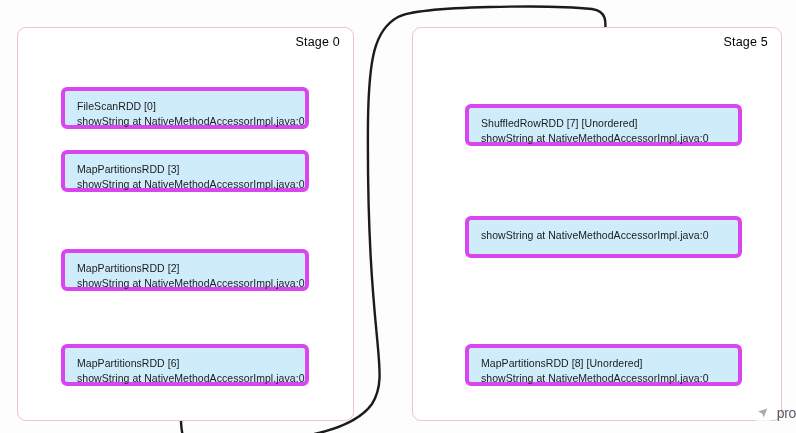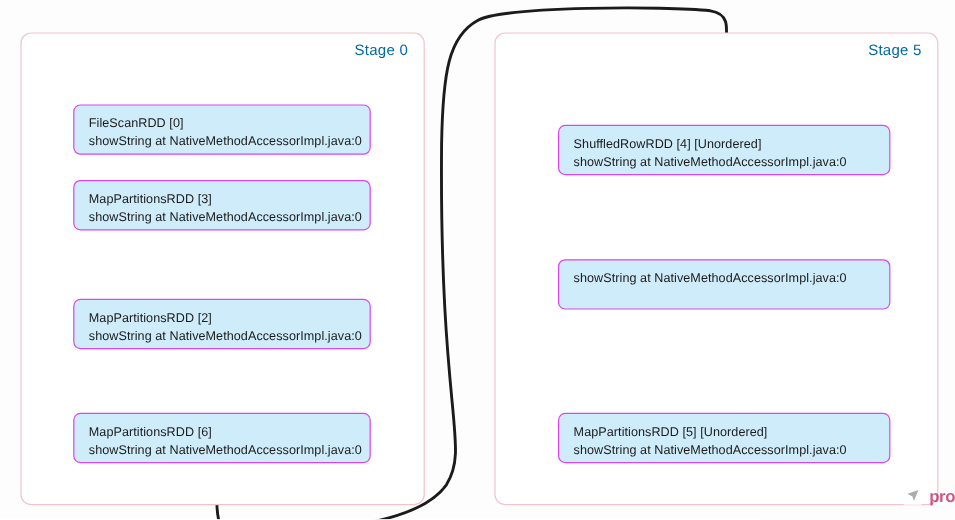--- a/index.html
+++ b/index.html
@@ -33,21 +33,21 @@
     background: #ffffff;
     border: 1.6px solid #f1c3cc;
     border-radius: 9px;
     z-index: 2;
   }
   .stage-label {
     position: absolute;
     right: 13px;
     top: 7px;
     font-size: 12.5px;
-    color: #0369a1;
+    color: #000000;
     letter-spacing: .2px;
     white-space: nowrap;
   }
 
   
   .op-block {
     position: absolute;
     box-sizing: border-box;
     background: #8ed5f4;
     border-radius: 9px;
@@ -60,21 +60,21 @@
     color: #1d1d1d;
     letter-spacing: .1px;
     white-space: nowrap;
   }
 
   
   .rdd-node {
     position: absolute;
     box-sizing: border-box;
     background: #cfecfa;
-    border: 1px solid #d946ef;
+    border: 4px solid #d946ef;
     border-radius: 6px;
     padding: 8px 11px 8px 12px;
   }
   .rdd-line {
     font-size: 10.5px;
     color: #1b1b1b;
     line-height: 15px;
     white-space: nowrap;
     letter-spacing: .05px;
   }
@@ -94,22 +94,22 @@
     width: 17px;
     height: 17px;
     background: #ffffff;
     border-radius: 3px;
     display: flex;
     align-items: center;
     justify-content: center;
   }
   #watermark .wm-text {
     font-size: 14px;
-    font-weight: bold;
-    color: #be185d;
+    font-weight: normal;
+    color: #0f172a;
     letter-spacing: -.3px;
   }
 </style>
 </head>
 <body>
 
 <div id="canvas">
 
   <svg id="connectors" viewBox="0 0 796 433" width="796" height="433">
     <defs>
@@ -174,36 +174,36 @@
   </div>
 
   <div class="stage" style="left:412px; top:27px; width:370px; height:394px;">
     <div class="stage-label">Stage 5</div>
   </div>
 
   <div class="op-block" style="left:432px; top:62px; width:318px; height:101px;">
     <div class="op-label">Exchange</div>
   </div>
   <div class="rdd-node" style="left:465px; top:104px; width:277px; height:42px; z-index:3;">
-    <div class="rdd-line">ShuffledRowRDD [4] [Unordered]</div>
+    <div class="rdd-line">ShuffledRowRDD [7] [Unordered]</div>
     <div class="rdd-line">showString at NativeMethodAccessorImpl.java:0</div>
   </div>
 
   <div class="op-block" style="left:432px; top:176px; width:318px; height:99px;">
     <div class="op-label">WholeStageCodegen (2)</div>
   </div>
   <div class="rdd-node" style="left:465px; top:216px; width:277px; height:42px; z-index:3;">
     <div class="rdd-line">showString at NativeMethodAccessorImpl.java:0</div>
   </div>
 
   <div class="op-block" style="left:432px; top:298px; width:318px; height:106px;">
     <div class="op-label">mapPartitionsInternal</div>
   </div>
   <div class="rdd-node" style="left:465px; top:344px; width:277px; height:42px; z-index:3;">
-    <div class="rdd-line">MapPartitionsRDD [5] [Unordered]</div>
+    <div class="rdd-line">MapPartitionsRDD [8] [Unordered]</div>
     <div class="rdd-line">showString at NativeMethodAccessorImpl.java:0</div>
   </div>
 
   <div id="watermark">
     <span class="wm-badge">
       <svg width="12" height="12" viewBox="0 0 12 12">
         <path d="M1.2,4.4 L10.4,1.4 L6.6,10.6 L5.4,6.8 Z" fill="#8c8c8c"></path>
       </svg>
     </span>
     <span class="wm-text">pro</span>

